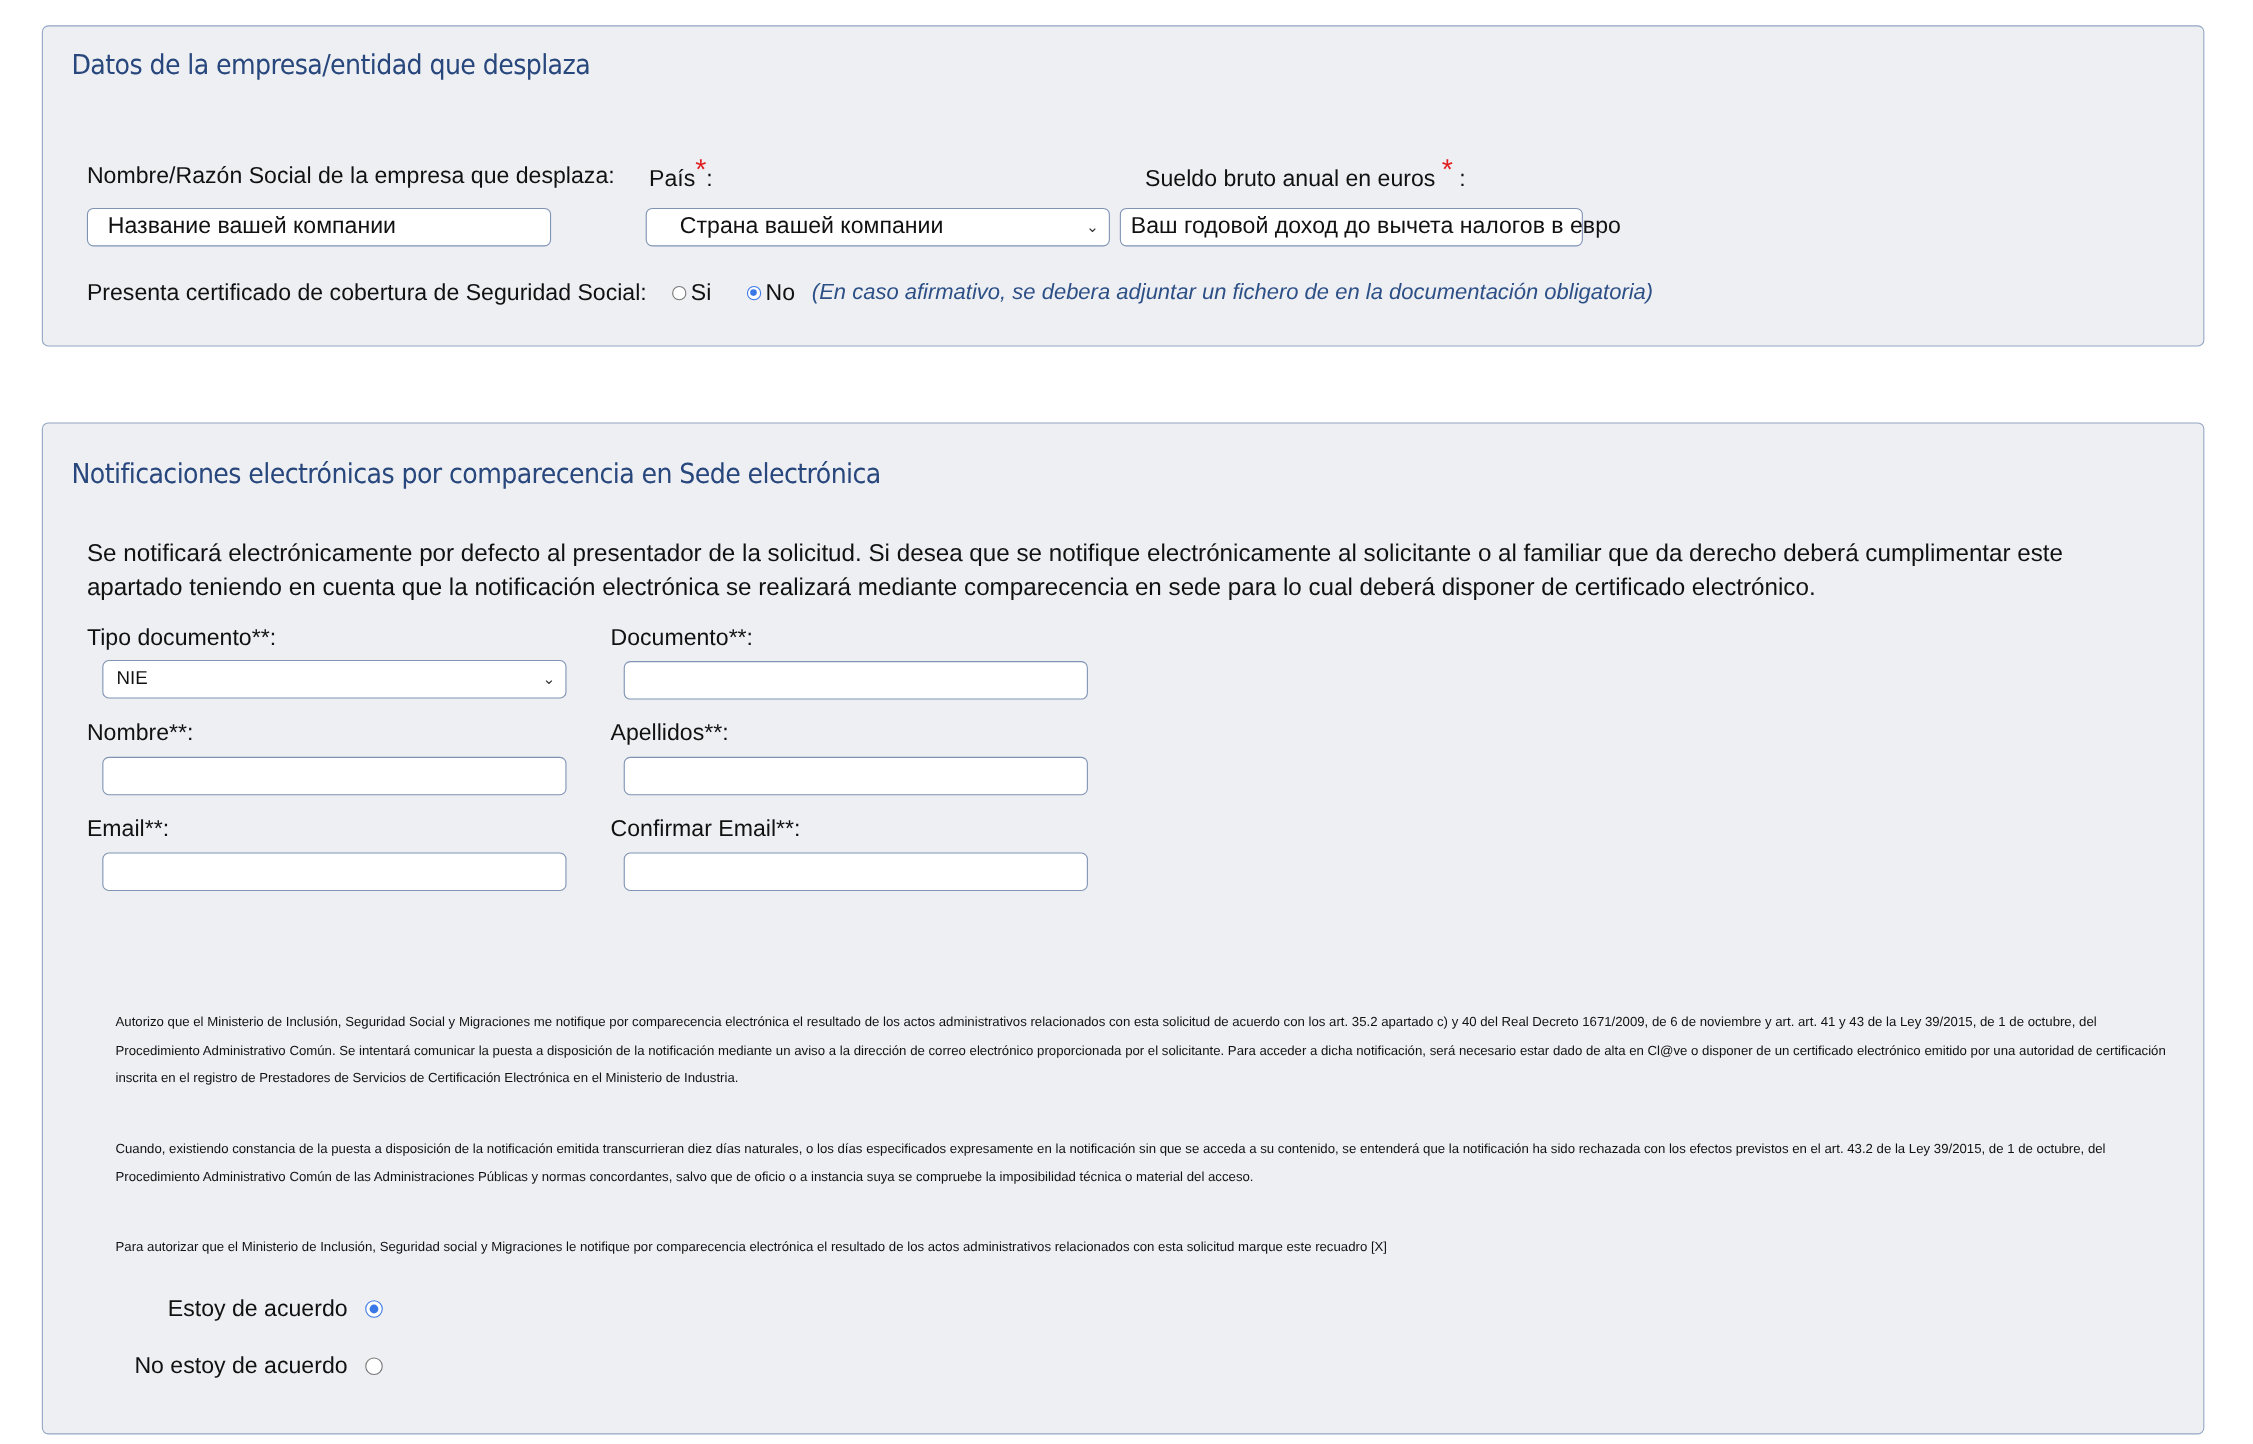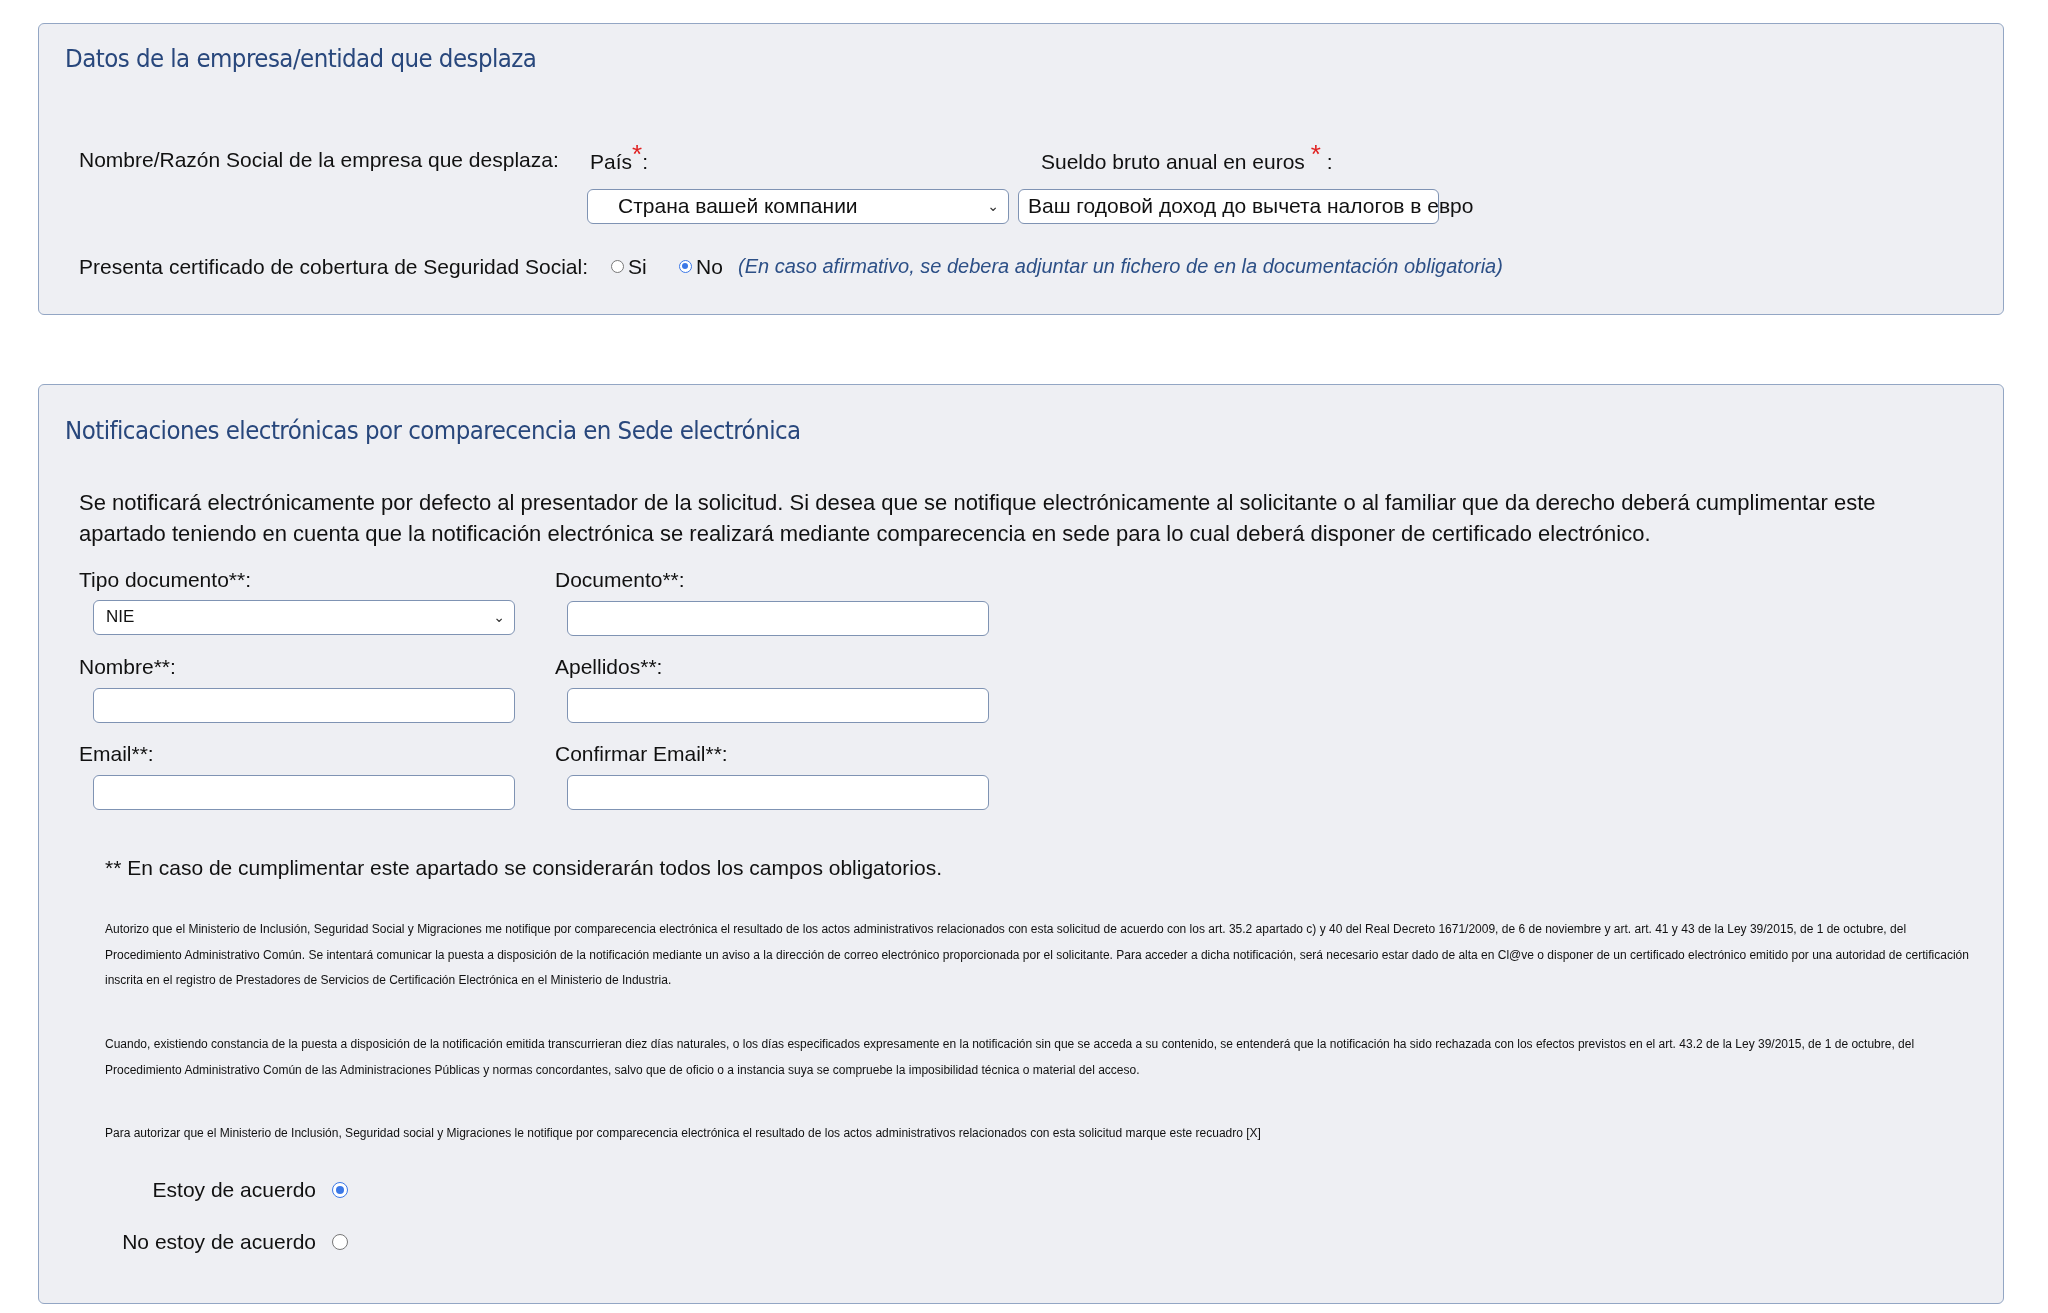--- a/index.html
+++ b/index.html
@@ -47,20 +47,21 @@
   .para { font-size: 22px; line-height: 31px; color: #111; width: 1880px; white-space: normal; }
   .small { font-size: 12px; line-height: 25.5px; color: #111; width: 1880px; white-space: normal; }
 </style>
 </head>
 <body>
 
 <div id="p1" class="panel">
   <h2 class="title" style="top:20px;">Datos de la empresa/entidad que desplaza</h2>
 
   <div class="abs lbl" style="left:40px; top:124px;">Nombre/Razón Social de la empresa que desplaza:</div>
+  <div class="field" style="left:40px; top:165px; width:422px; padding-left:18px;">Название вашей компании</div>
 
   <div class="abs lbl" style="left:551px; top:124px;">
     <span>País</span><span class="req">*</span><span>:</span>
   </div>
   <div class="field select" style="left:548px; top:165px; width:422px; padding-left:30px;">
     <span>Страна вашей компании</span>
     <span class="chev">⌄</span>
   </div>
 
   <div class="abs lbl" style="left:1002px; top:124px;">
@@ -94,21 +95,20 @@
   <div class="abs lbl" style="left:40px; top:270px;">Nombre**:</div>
   <div class="field" style="left:54px; top:303px; width:422px;"></div>
   <div class="abs lbl" style="left:516px; top:270px;">Apellidos**:</div>
   <div class="field" style="left:528px; top:303px; width:422px;"></div>
 
   <div class="abs lbl" style="left:40px; top:357px;">Email**:</div>
   <div class="field" style="left:54px; top:390px; width:422px;"></div>
   <div class="abs lbl" style="left:516px; top:357px;">Confirmar Email**:</div>
   <div class="field" style="left:528px; top:390px; width:422px;"></div>
 
-  <div class="abs lbl" style="left:66px; top:471px;">** En caso de cumplimentar este apartado se considerarán todos los campos obligatorios.</div>
 
   <div class="abs small" style="left:66px; top:532px;">Autorizo que el Ministerio de Inclusión, Seguridad Social y Migraciones me notifique por comparecencia electrónica el resultado de los actos administrativos relacionados con esta solicitud de acuerdo con los art. 35.2 apartado c) y 40 del Real Decreto 1671/2009, de 6 de noviembre y art. art. 41 y 43 de la Ley 39/2015, de 1 de octubre, del Procedimiento Administrativo Común. Se intentará comunicar la puesta a disposición de la notificación mediante un aviso a la dirección de correo electrónico proporcionada por el solicitante. Para acceder a dicha notificación, será necesario estar dado de alta en Cl@ve o disponer de un certificado electrónico emitido por una autoridad de certificación inscrita en el registro de Prestadores de Servicios de Certificación Electrónica en el Ministerio de Industria.</div>
   <div class="abs small" style="left:66px; top:647px;">Cuando, existiendo constancia de la puesta a disposición de la notificación emitida transcurrieran diez días naturales, o los días especificados expresamente en la notificación sin que se acceda a su contenido, se entenderá que la notificación ha sido rechazada con los efectos previstos en el art. 43.2 de la Ley 39/2015, de 1 de octubre, del Procedimiento Administrativo Común de las Administraciones Públicas y normas concordantes, salvo que de oficio o a instancia suya se compruebe la imposibilidad técnica o material del acceso.</div>
   <div class="abs small" style="left:66px; top:736px;">Para autorizar que el Ministerio de Inclusión, Seguridad social y Migraciones le notifique por comparecencia electrónica el resultado de los actos administrativos relacionados con esta solicitud marque este recuadro [X]</div>
 
   <div class="abs lbl" style="right:1687px; top:793px;">Estoy de acuerdo</div>
   <div class="radio big on" style="left:293px; top:797px;"></div>
   <div class="abs lbl" style="right:1687px; top:845px;">No estoy de acuerdo</div>
   <div class="radio big" style="left:293px; top:849px;"></div>
 </div>

